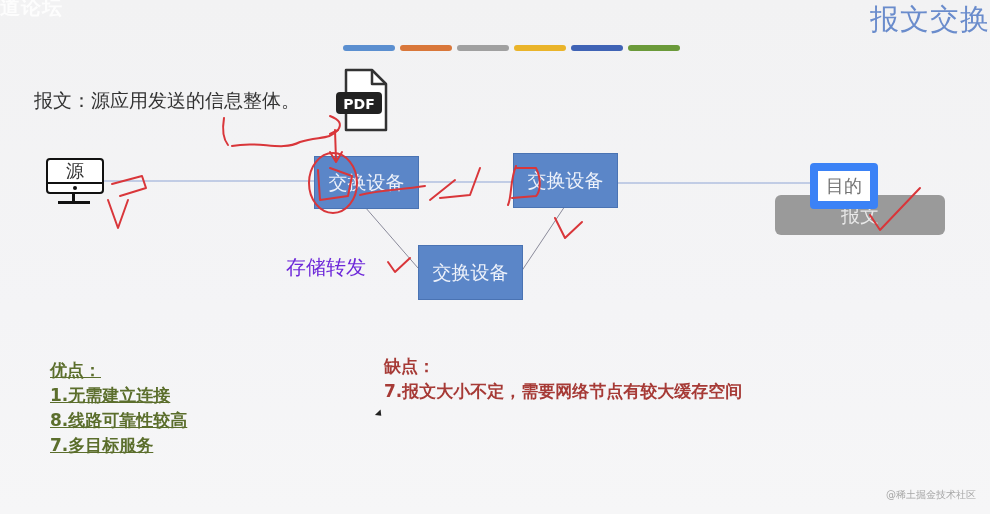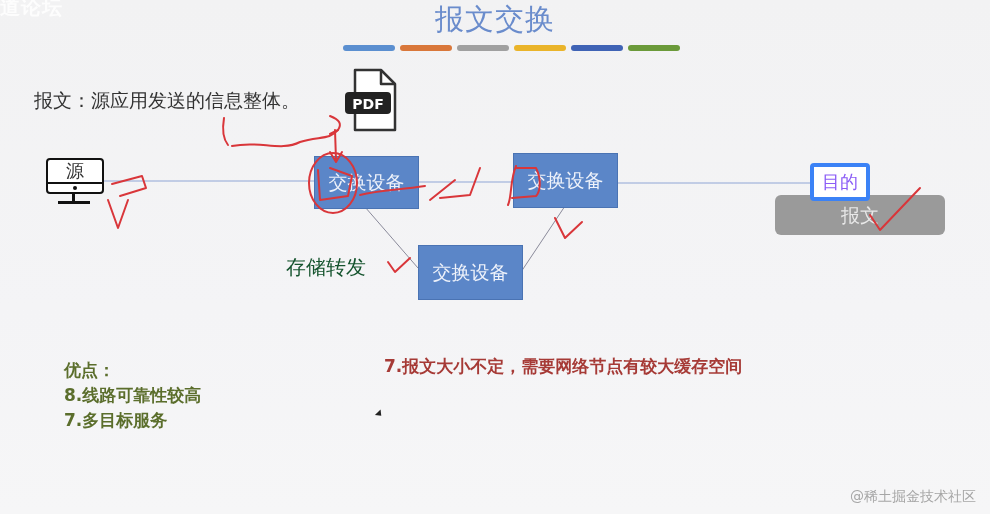--- a/index.html
+++ b/index.html
@@ -1,42 +1,42 @@
 <!DOCTYPE html>
 <html><head>
 <meta charset="utf-8">
 <style>
   html, body { margin:0; padding:0; }
   body { width:990px; height:514px; overflow:hidden; position:relative;
     background: linear-gradient(#f2f2f3 0%, #f4f4f6 60%, #f6f6f7 100%);
     font-family: "DejaVu Sans", "Liberation Sans", sans-serif; }
   .abs { position:absolute; }
   .watermark-top { left:0; top:-6px; font-size:20px; font-weight:bold; color:#fff; opacity:.85; letter-spacing:1px; }
-  .title { left:0; width:990px; top:0; text-align:center; font-size:29px; color:#6a8ccc; font-family:"DejaVu Serif","Liberation Serif",serif; letter-spacing:1px; }
+  .title { left:0; width:990px; top:0; text-align:right; font-size:29px; color:#6a8ccc; font-family:"DejaVu Serif","Liberation Serif",serif; letter-spacing:1px; }
   .bars { top:45px; left:343px; display:flex; gap:5px; }
   .bar { width:52px; height:6px; border-radius:3px; }
   .def { left:34px; top:88px; font-size:19px; color:#333; font-family:"DejaVu Serif","Liberation Serif",serif; }
-  .pdf { left:343px; top:68px; width:56px; height:66px; }
+  .pdf { left:334px; top:68px; width:56px; height:66px; }
   .monitor { left:46px; top:158px; width:58px; height:50px; }
   .monitor .screen { position:absolute; left:0; top:0; width:54px; height:32px; border:2px solid #111; border-radius:4px; background:#fff; text-align:center; font-size:18px; line-height:22px; color:#333; font-family:"DejaVu Serif","Liberation Serif",serif; }
   .monitor .screen .base { position:absolute; left:0; right:0; bottom:0; height:8px; border-top:2px solid #111; }
   .monitor .screen .dot { position:absolute; left:25px; bottom:2px; width:4px; height:4px; background:#111; border-radius:2px; }
   .monitor .stand { position:absolute; left:26px; top:36px; width:3px; height:7px; background:#111; }
   .monitor .foot { position:absolute; left:12px; top:43px; width:32px; height:3px; background:#111; }
   .node { background:#5b86c8; color:#eef2fa; font-size:19px; text-align:center; font-family:"DejaVu Serif","Liberation Serif",serif; border:1px solid #4a73b3; }
   .n1 { left:314px; top:156px; width:103px; height:51px; line-height:51px; }
   .n2 { left:513px; top:153px; width:103px; height:53px; line-height:53px; }
   .n3 { left:418px; top:245px; width:103px; height:53px; line-height:53px; }
-  .dest { left:810px; top:163px; width:52px; height:30px; border:4px solid #3b82f6; border-radius:4px; background:#fff; text-align:center; line-height:30px; font-size:18px; color:#8b5cf6; font-family:"DejaVu Serif","Liberation Serif",serif; z-index:2; }
+  .dest { left:810px; top:163px; width:52px; height:30px; border:8px solid #3b82f6; border-radius:4px; background:#fff; text-align:center; line-height:30px; font-size:18px; color:#737373; font-family:"DejaVu Serif","Liberation Serif",serif; z-index:2; }
   .msgbox { left:775px; top:195px; width:170px; height:40px; background:#9a9a9a; border-radius:6px; text-align:center; line-height:40px; color:#e8e8e8; font-size:19px; font-family:"DejaVu Serif","Liberation Serif",serif; }
-  .sf { left:286px; top:254px; font-size:20px; color:#14532d; font-family:"DejaVu Serif","Liberation Serif",serif; }
+  .sf { left:286px; top:254px; font-size:20px; color:#6d28d9; font-family:"DejaVu Serif","Liberation Serif",serif; }
   .list { font-size:17px; font-weight:bold; line-height:25px; }
-  .pros { left:64px; top:358px; color:#5b6e2c; }
+  .pros { left:50px; top:358px; color:#5b6e2c;text-decoration:underline; }
   .cons { left:384px; top:354px; color:#a63a36; }
-  .footer-wm { right:14px; top:488px; font-size:14px; color:#a6a6a6; }
+  .footer-wm { right:14px; top:488px; font-size:10px; color:#a6a6a6; }
   svg.lines, svg.ink { position:absolute; left:0; top:0; pointer-events:none; }
   .cursor { left:377px; top:410px; width:0; height:0; border-left:5px solid #222; border-top:4px solid transparent; border-bottom:4px solid transparent; transform:rotate(45deg); }
 </style>
 </head>
 <body>
 
 <div class="abs watermark-top">道论坛</div>
 
 <div class="abs title">报文交换</div>
 
@@ -98,23 +98,25 @@
     <path d="M555 218 L565 238 L582 222"></path>
     <path d="M388 262 L395 272 L410 258"></path>
     <path d="M108 200 L118 228 L128 200"></path>
     <path d="M112 184 L142 176 L146 188 L120 196"></path>
     <path d="M870 215 L880 230 L920 188"></path>
   </g>
 </svg>
 
 <div class="abs list pros">
   <div>优点：</div>
+  <div>1.无需建立连接</div>
   <div>8.线路可靠性较高</div>
   <div>7.多目标服务</div>
 </div>
 
 <div class="abs list cons">
+  <div>缺点：</div>
   <div>7.报文大小不定，需要网络节点有较大缓存空间</div>
 </div>
 
 <div class="abs cursor"></div>
 
 <div class="abs footer-wm">@稀土掘金技术社区</div>
 
 </body></html>

